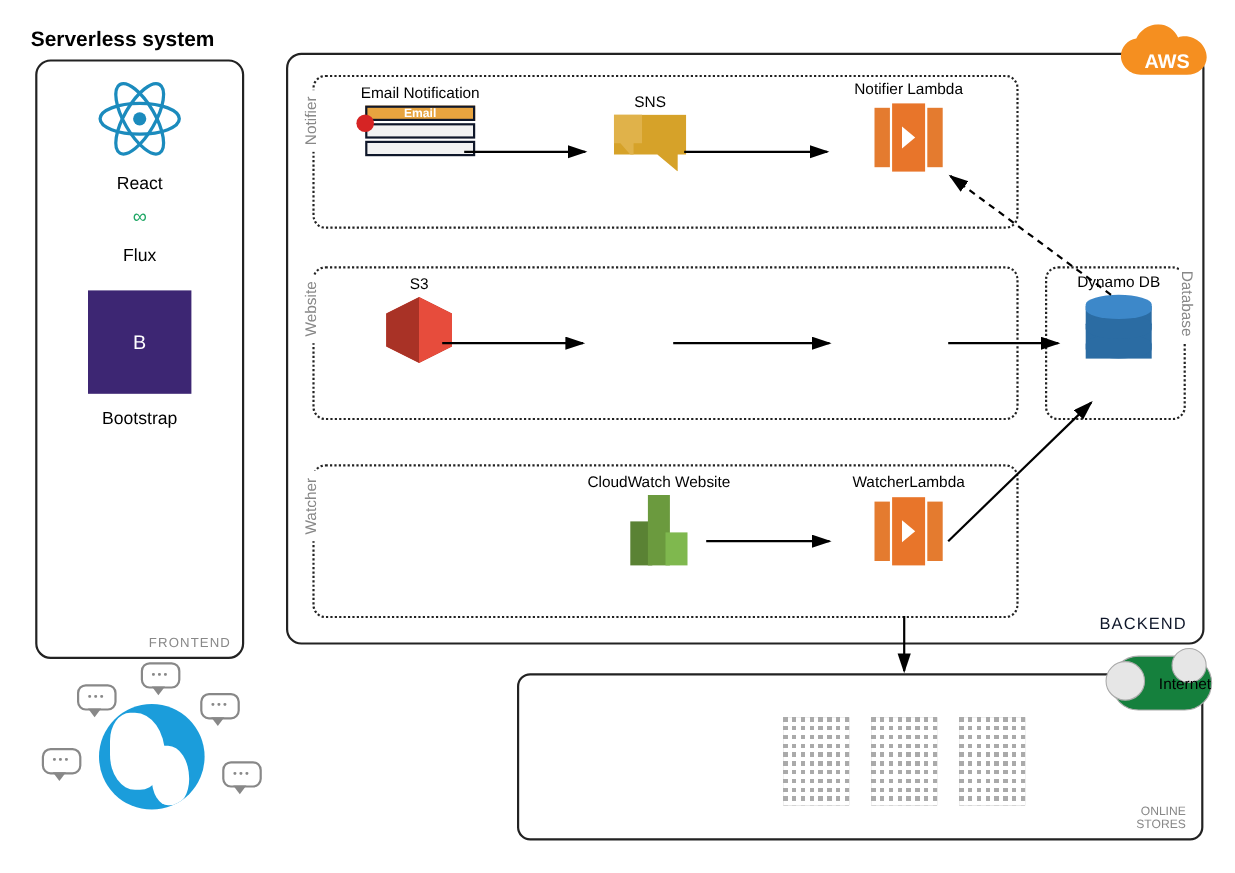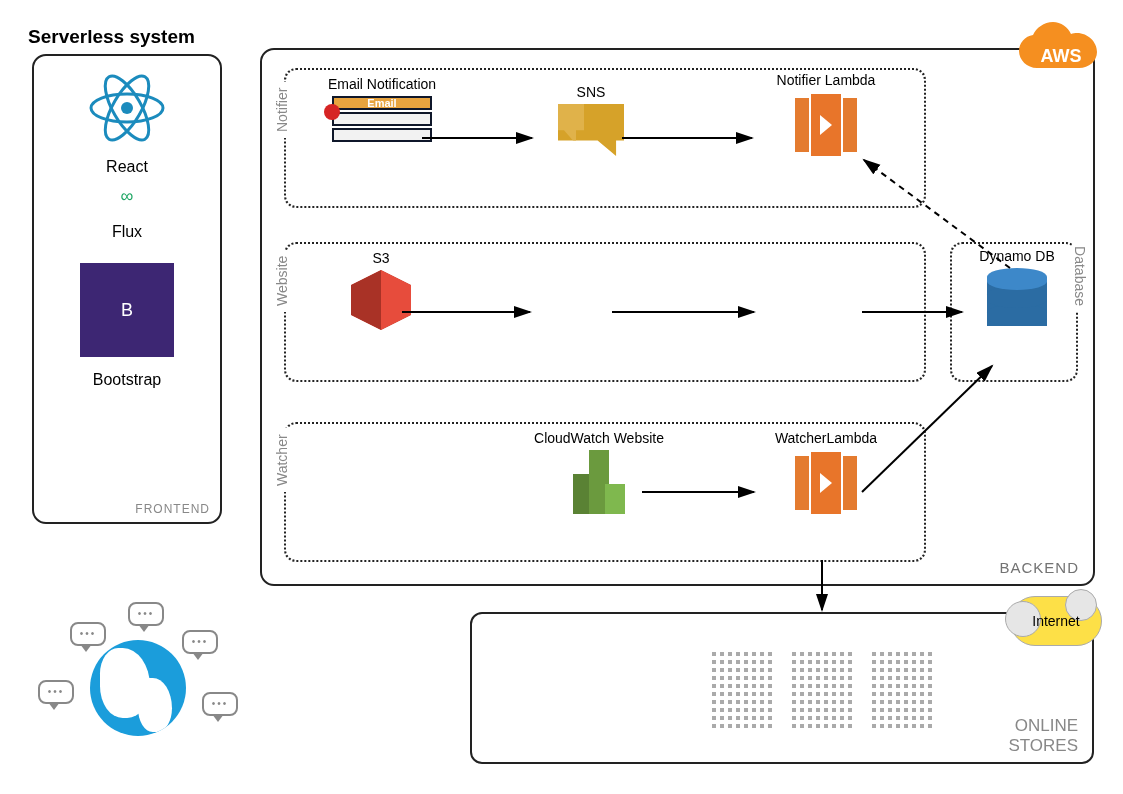--- a/index.html
+++ b/index.html
@@ -16,21 +16,21 @@
     top: 26px;
     left: 28px;
     font-weight: bold;
     font-size: 19px;
   }
   .frontend-panel {
     position: absolute;
     top: 54px;
     left: 32px;
     width: 190px;
-    height: 470px;
+    height: 545px;
     border: 2px solid #222;
     border-radius: 14px;
     text-align: center;
   }
   .frontend-label {
     position: absolute;
     right: 10px;
     bottom: 6px;
     color: #888;
     font-size: 12px;
@@ -48,21 +48,21 @@
 
   .backend-panel {
     position: absolute;
     top: 48px; left: 260px;
     width: 835px; height: 538px;
     border: 2px solid #222;
     border-radius: 14px;
   }
   .backend-label {
     position: absolute; right: 14px; bottom: 8px;
-    color: #737373; font-size: 15px; letter-spacing: 1px;
+    color: #0f172a; font-size: 15px; letter-spacing: 1px;
   }
   .aws-cloud {
     position: absolute; top: -28px; right: -12px;
     width: 88px; height: 60px;
   }
   .lane {
     position: absolute;
     border: 2px dotted #222;
     border-radius: 12px;
   }
@@ -179,34 +179,34 @@
     position:absolute; left:0; right:0; top:10px; height:48px;
     background:#2b6ca3;
   }
 
   .online-panel {
     position:absolute; left:470px; top:612px; width:624px; height:152px;
     border:2px solid #222; border-radius:12px;
   }
   .online-label {
     position:absolute; right:14px; bottom:6px; color:#888;
-    text-align:right; font-size:17px;
+    text-align:right; font-size:11px;
   }
   .bldg {
     position:absolute; width:60px; height:80px; bottom:30px;
     background:#aaa;
     background-image:
       repeating-linear-gradient(#aaa 0 4px,#fff 4px 8px),
       repeating-linear-gradient(90deg,#aaa 0 4px,#fff 4px 8px);
     background-blend-mode: lighten;
   }
   .internet-cloud {
     position:absolute; top:-18px; right:-10px; width:92px; height:50px;
-    background:#fde047; border:1px solid #aaa; border-radius:28px;
-    display:flex; align-items:center; justify-content:center;
+    background:#15803d; border:1px solid #aaa; border-radius:28px;
+    display:flex; align-items:center; justify-content:flex-end;
     font-size:14px;
   }
   .internet-cloud::before, .internet-cloud::after {
     content:""; position:absolute; background:#e6e6e6; border:1px solid #aaa;
     border-radius:50%;
   }
   .internet-cloud::before { width:34px; height:34px; left:-6px; top:4px; }
   .internet-cloud::after  { width:30px; height:30px; right:4px; top:-8px; }
 
   .globe-area { position:absolute; left:30px; top:600px; width:210px; height:170px; }

